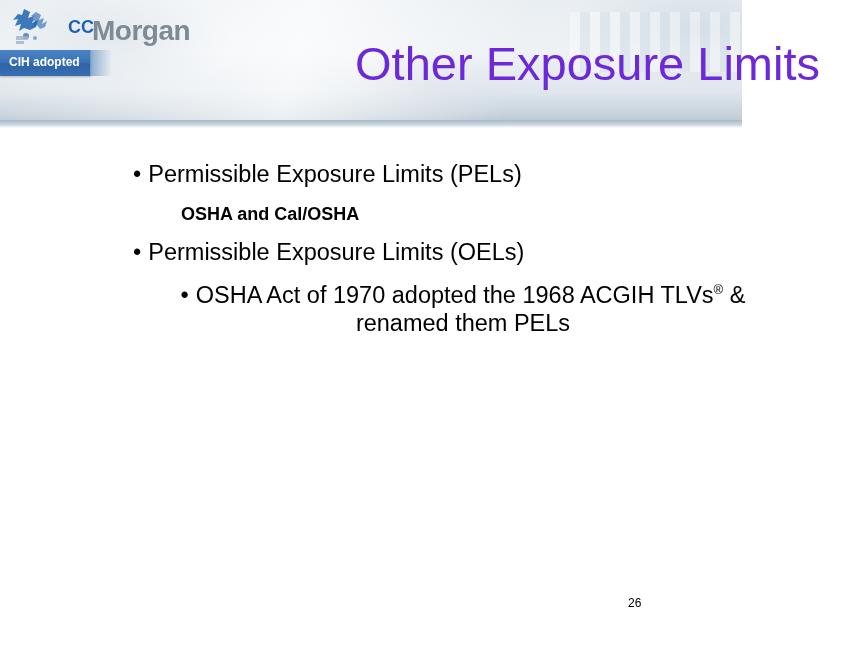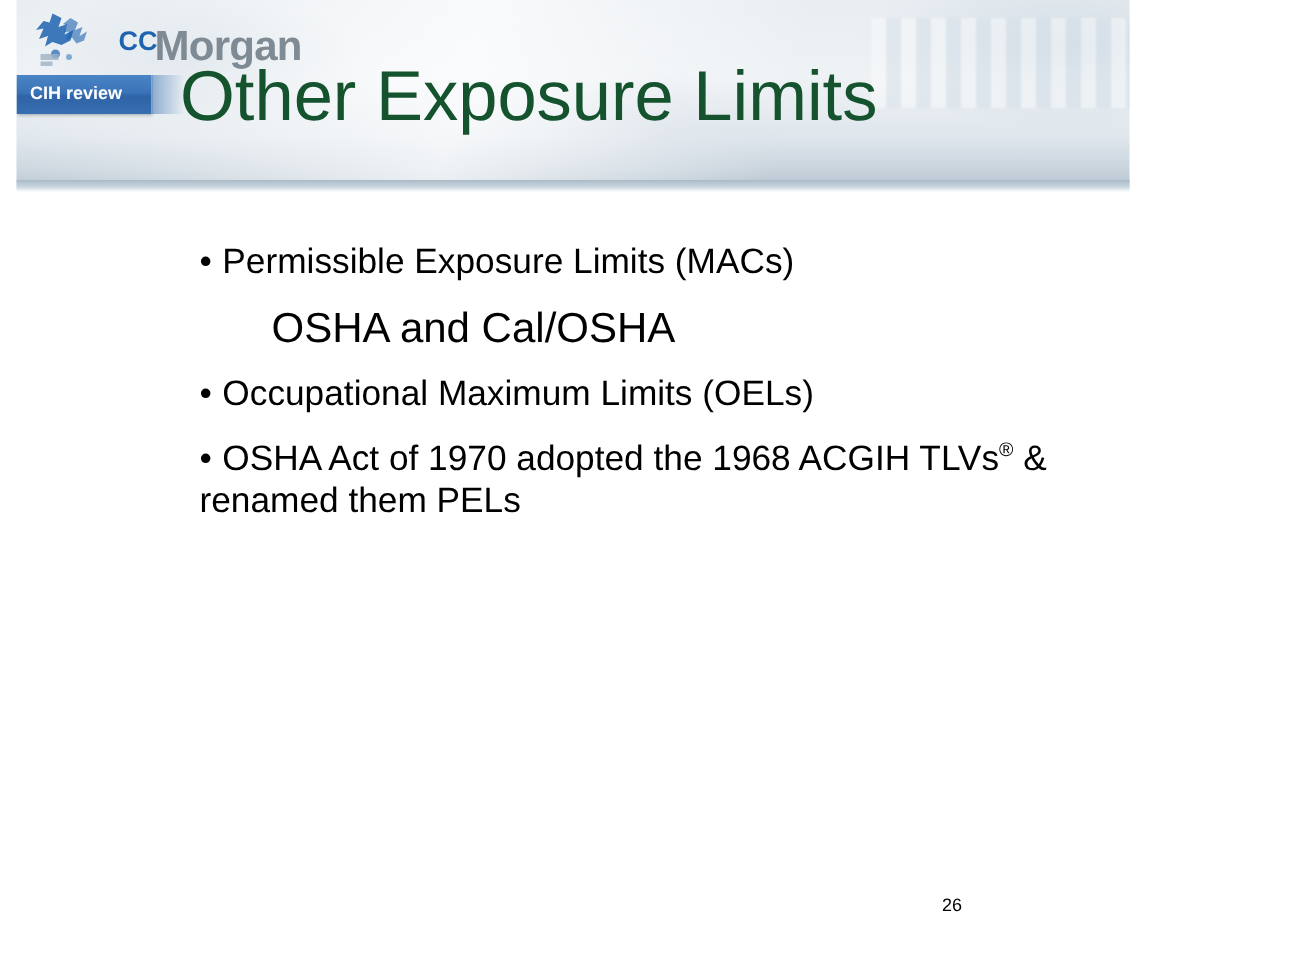--- a/index.html
+++ b/index.html
@@ -11,21 +11,21 @@
     height: 650px;
     background: #ffffff;
     font-family: "Liberation Sans", sans-serif;
     overflow: hidden;
     position: relative;
   }
 
   
   .header-band {
     position: absolute;
-    left: 11px;
+    left: 0;
     top: 0;
     width: 742px;
     height: 128px;
     background:
       linear-gradient(to bottom,
         #e9eef2 0%,
         #eef2f5 40%,
         #dfe6ec 72%,
         #c9d4dd 88%,
         #b9c6d2 96%,
@@ -130,23 +130,23 @@
     height: 26px;
     background: linear-gradient(to right, rgba(110,150,195,0.75), rgba(190,208,225,0));
   }
 
   
   .slide-title {
     position: absolute;
     left: 120px;
     top: 38px;
     width: 700px;
-    text-align: left;
+    text-align: right;
     font-size: 47px;
-    color: #14532d;
+    color: #6d28d9;
     line-height: 1.1;
     white-space: nowrap;
   }
 
   
   .body-block {
     position: absolute;
     left: 133px;
     top: 163px;
     width: 660px;
@@ -154,28 +154,30 @@
   .bullet-line {
     font-size: 23.5px;
     color: #000000;
     line-height: 1.0;
     margin-bottom: 18px;
     white-space: nowrap;
   }
   .bullet-line.wrap {
     white-space: normal;
     line-height: 1.18;
+    text-align: center;
   }
   .sub-line {
-    font-size: 28px;
+    font-size: 18px;
     color: #000000;
     line-height: 1.0;
     margin-bottom: 18px;
     padding-left: 48px;
     white-space: nowrap;
+    font-weight: bold;
   }
   .bdot { margin-right: 7px; }
   sup.reg {
     font-size: 13px;
     vertical-align: super;
     line-height: 0;
   }
 
   
   .page-number {
@@ -204,39 +206,39 @@
       <g fill="#9fb4c6" opacity="0.8">
         <path d="M6 30 L18 30 L18 34 L6 34 Z"></path>
         <path d="M6 35 L14 35 L14 38 L6 38 Z"></path>
       </g>
     </svg>
     <span class="logo-cc">CC</span>
     <span class="logo-text" style="left:82px;">Morgan</span>
   </div>
 
   <div class="cih-tab">
-    <span class="cih-tab-label">CIH review</span>
+    <span class="cih-tab-label">CIH adopted</span>
   </div>
   <div class="cih-tab-tail"></div>
 </div>
 
 <div class="slide-title">Other Exposure Limits</div>
 
 <div class="body-block">
 
   <div class="bullet-line">
-    <span class="bdot">•</span><span>Permissible Exposure Limits (MACs)</span>
+    <span class="bdot">•</span><span>Permissible Exposure Limits (PELs)</span>
   </div>
 
   <div class="sub-line">OSHA and Cal/OSHA</div>
 
 
 
   <div class="bullet-line">
-    <span class="bdot">•</span><span>Occupational Maximum Limits (OELs)</span>
+    <span class="bdot">•</span><span>Permissible Exposure Limits (OELs)</span>
   </div>
 
 
   <div class="bullet-line wrap">
     <span class="bdot">•</span><span>OSHA Act of 1970 adopted the 1968 ACGIH TLVs</span><sup class="reg">®</sup><span> &amp; renamed them PELs</span>
   </div>
 
 </div>
 
 <div class="page-number">26</div>

